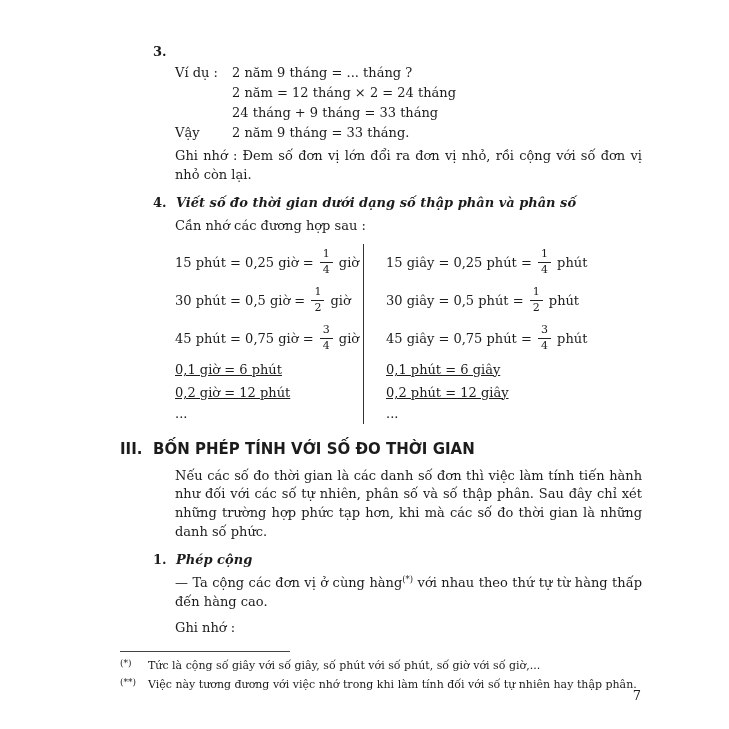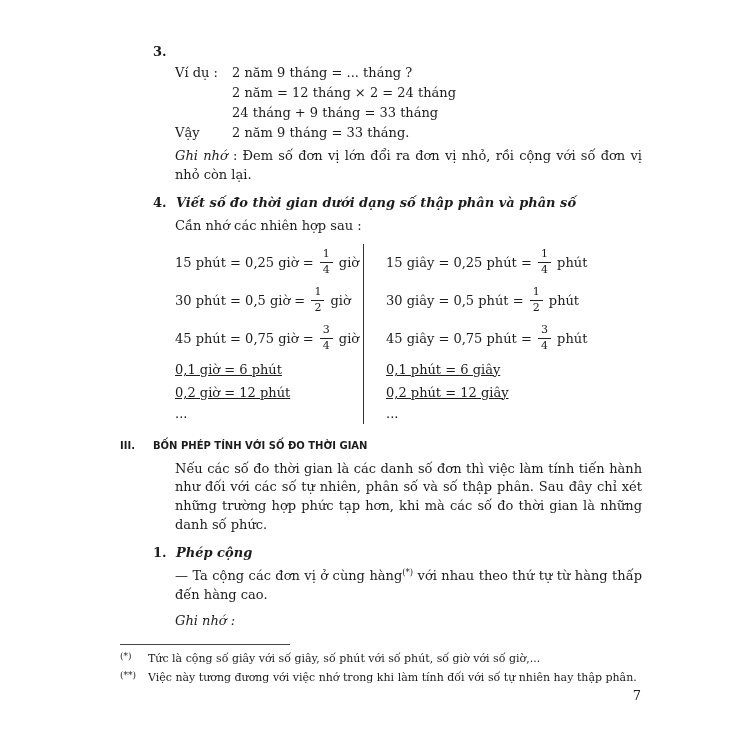--- a/index.html
+++ b/index.html
@@ -24,38 +24,38 @@
   .sec-heading { display: flex; margin: 10px 0 6px; padding-left: 33px; font-weight: bold; }
   .sec-num { width: 23px; flex-shrink: 0; }
   .sec-title { font-style: italic; }
   
   .ex-row { padding-left: 55px; margin: 5px 0; }
   .ex-label { display: inline-block; width: 57px; }
   .ex-indent { padding-left: 112px; }
   
   .body-text { margin: 7px 0; padding-left: 55px; line-height: 1.45; }
   .just { text-align: justify; }
-  .italic { font-style: italic; }
+  .italic { }
   
   .conv-table { display: flex; margin: 8px 0 0; padding-left: 55px; }
   .col-left { width: 188px; }
   .divider { width: 1px; background: #333; align-self: stretch; }
   .col-right { padding-left: 22px; }
   .trow { display: flex; align-items: center; height: 38px; white-space: pre; }
   .trow.plain { height: 23px; text-decoration: underline; }
   .trow.dots { height: 20px; }
   .frac { display: inline-block; text-align: center; font-size: 11px; line-height: 1.15; margin: 0 2px; }
   .frac .num { display: block; border-bottom: 1px solid #222; padding: 0 3px 1px; }
   .frac .den { display: block; padding-top: 1px; }
   
   .roman-heading {
     display: flex;
     font-family: "DejaVu Sans", sans-serif;
     font-weight: bold;
-    font-size: 10px;
+    font-size: 15px;
     margin: 16px 0 9px;
   }
   .roman-num { width: 33px; flex-shrink: 0; }
   sup.marker { font-size: 8.5px; line-height: 0; }
   
   .fn-sep { border-top: 1px solid #444; width: 170px; margin: 14px 0 6px; }
   .fn { display: flex; font-size: 11px; line-height: 1.5; margin: 2px 0; }
   .fn-marker { width: 28px; flex-shrink: 0; font-size: 9px; position: relative; top: -1px; }
   .fn-text { flex: 1; }
   .page-num { position: absolute; right: 88px; bottom: 26px; font-size: 13px; }
@@ -85,21 +85,21 @@
       </div>
     </div>
 
     <p class="body-text just"><span class="italic">Ghi nhớ</span><span> : Đem số đơn vị lớn đổi ra đơn vị nhỏ, rồi cộng với số đơn vị nhỏ còn lại.</span></p>
 
     <div class="sec-heading">
       <span class="sec-num">4.</span>
       <span class="sec-title">Viết số đo thời gian dưới dạng số thập phân và phân số</span>
     </div>
 
-    <p class="body-text">Cần nhớ các nhiên hợp sau :</p>
+    <p class="body-text">Cần nhớ các đương hợp sau :</p>
 
     <div class="conv-table">
       <div class="col-left">
         <div class="trow"><span>15 phút = 0,25 giờ = </span><span class="frac"><span class="num">1</span><span class="den">4</span></span><span> giờ</span></div>
         <div class="trow"><span>30 phút = 0,5 giờ = </span><span class="frac"><span class="num">1</span><span class="den">2</span></span><span> giờ</span></div>
         <div class="trow"><span>45 phút = 0,75 giờ = </span><span class="frac"><span class="num">3</span><span class="den">4</span></span><span> giờ</span></div>
         <div class="trow plain"><span>0,1 giờ = 6 phút</span></div>
         <div class="trow plain"><span>0,2 giờ = 12 phút</span></div>
         <div class="trow dots"><span>...</span></div>
       </div>

